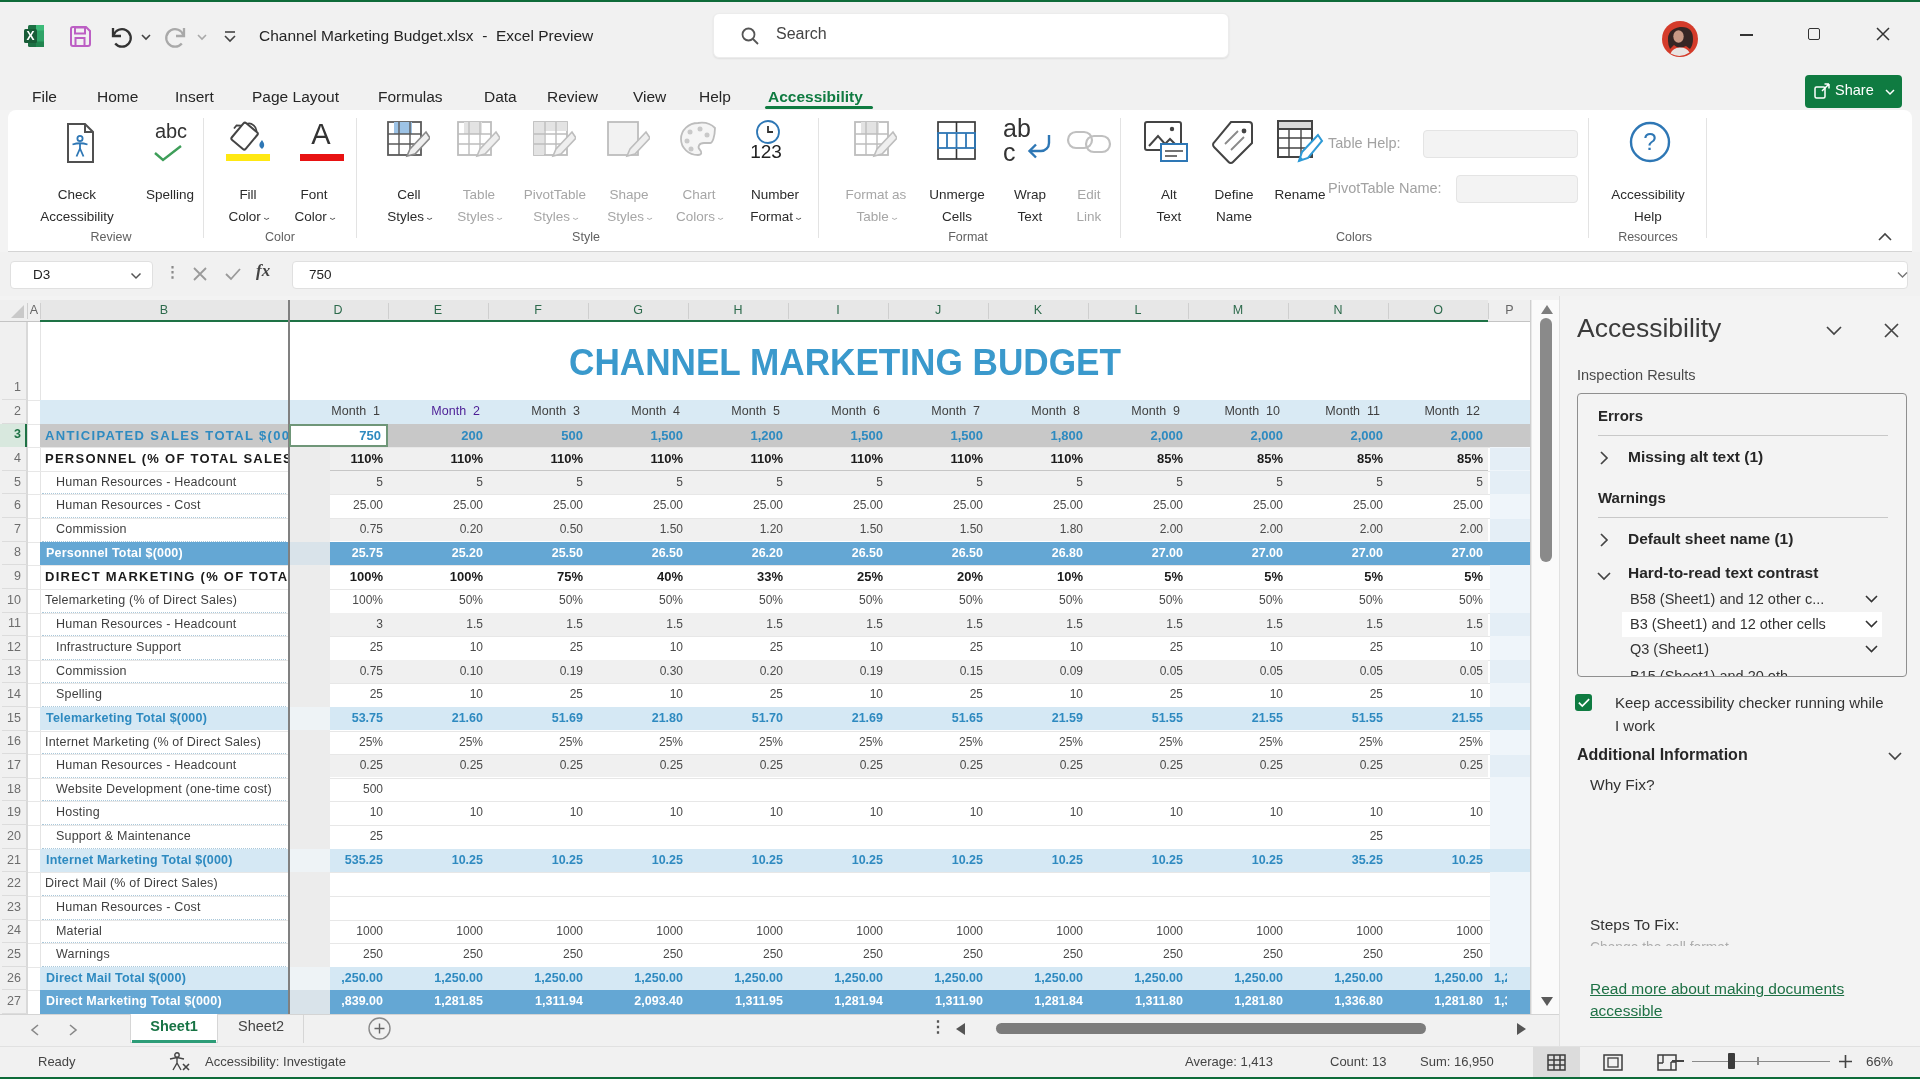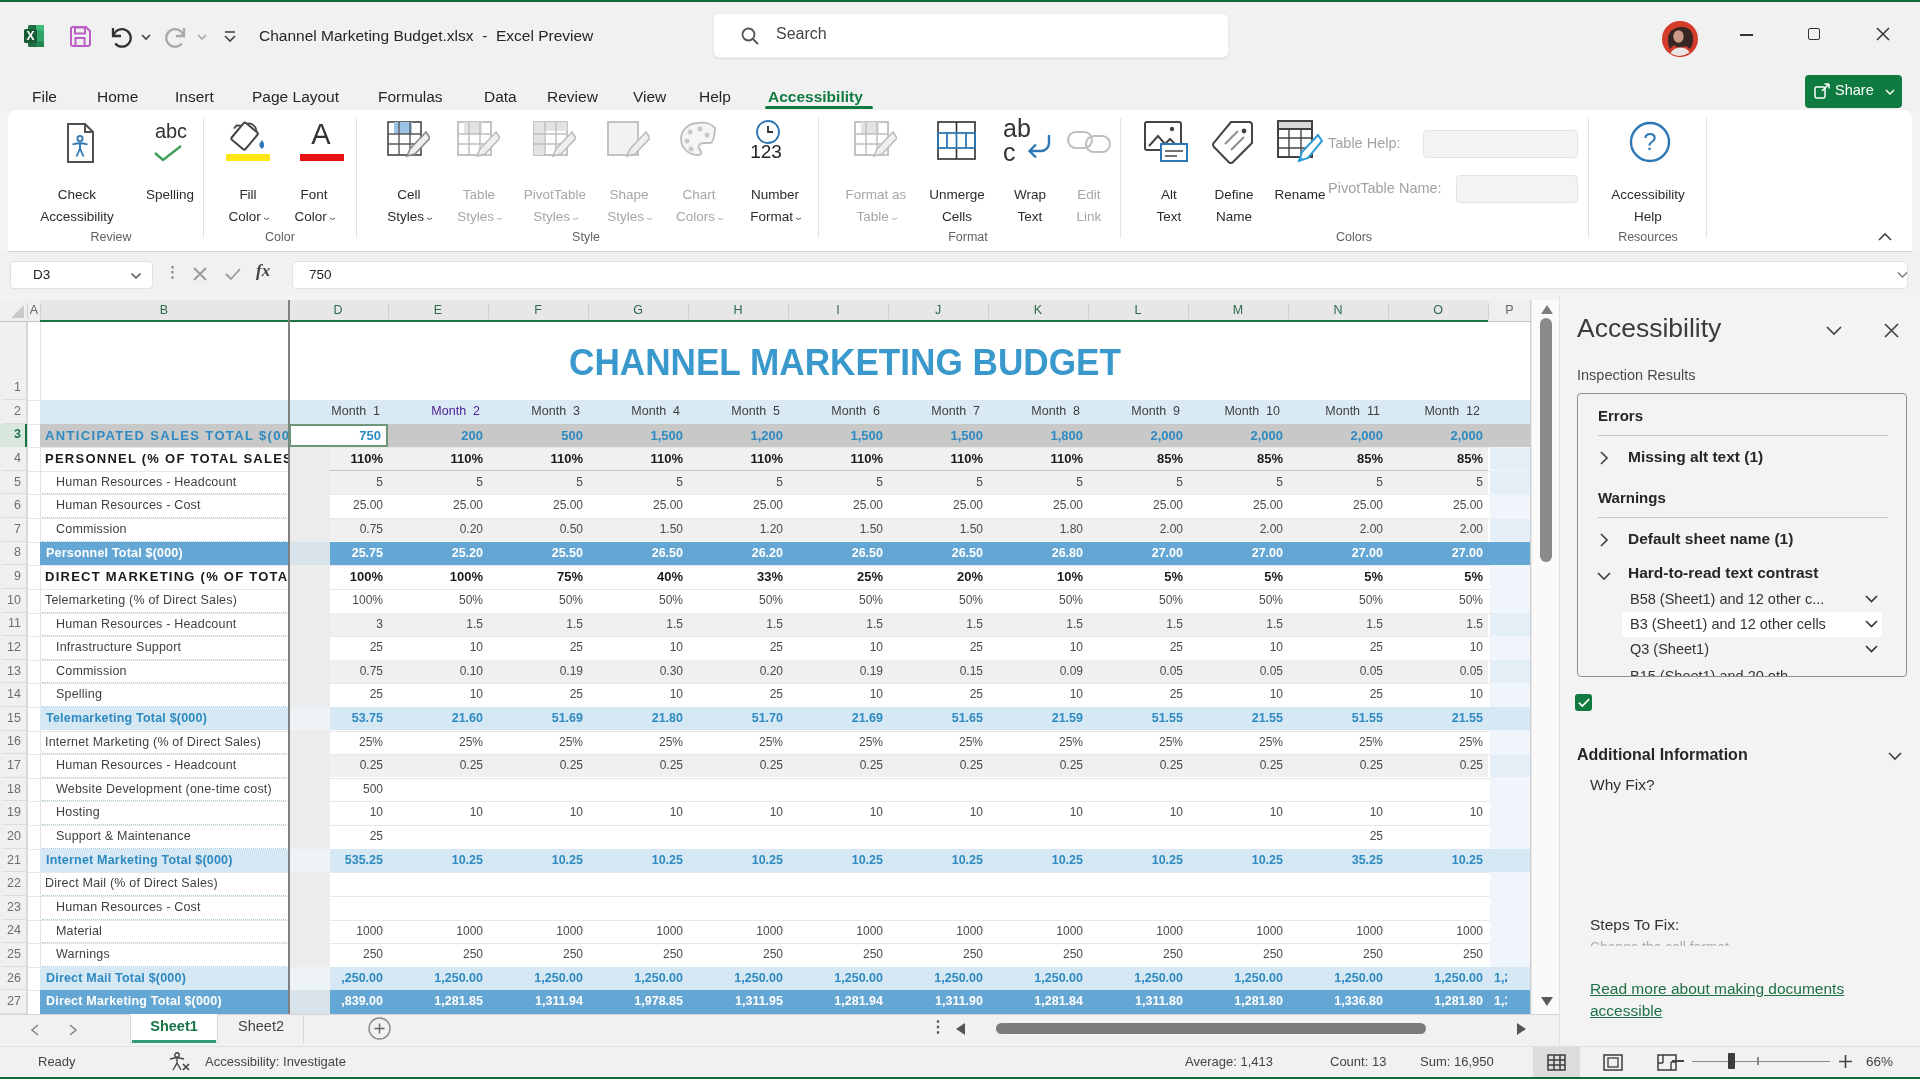--- a/index.html
+++ b/index.html
@@ -765,21 +765,21 @@
         <span class="v vp" style="left:1190px;font-weight:bold;color:#2e8ac0;font-size:12.5px;">1,250.00</span>
         <span class="v vp" style="left:1290px;font-weight:bold;color:#2e8ac0;font-size:12.5px;">1,250.00</span>
         <span class="v vp" style="left:1390px;font-weight:bold;color:#2e8ac0;font-size:12.5px;">1,250.00</span>
       </div>
       <div class="abs" style="left:40px;top:690.4px;width:1491px;height:23.6px;background:#64a7d4;"></div>
       <div class="row" style="top:694.4px">
         <span class="lb" style="left:46px;width:242px;font-weight:bold;color:#fff;font-size:12.5px;">Direct Marketing Total $(000)</span>
         <span class="v vp" style="left:290px;font-weight:bold;color:#fff;font-size:12.5px;">,839.00</span>
         <span class="v vp" style="left:390px;font-weight:bold;color:#fff;font-size:12.5px;">1,281.85</span>
         <span class="v vp" style="left:490px;font-weight:bold;color:#fff;font-size:12.5px;">1,311.94</span>
-        <span class="v vp" style="left:590px;font-weight:bold;color:#fff;font-size:12.5px;">1,978.85</span>
+        <span class="v vp" style="left:590px;font-weight:bold;color:#fff;font-size:12.5px;">2,093.40</span>
         <span class="v vp" style="left:690px;font-weight:bold;color:#fff;font-size:12.5px;">1,311.95</span>
         <span class="v vp" style="left:790px;font-weight:bold;color:#fff;font-size:12.5px;">1,281.94</span>
         <span class="v vp" style="left:890px;font-weight:bold;color:#fff;font-size:12.5px;">1,311.90</span>
         <span class="v vp" style="left:990px;font-weight:bold;color:#fff;font-size:12.5px;">1,281.84</span>
         <span class="v vp" style="left:1090px;font-weight:bold;color:#fff;font-size:12.5px;">1,311.80</span>
         <span class="v vp" style="left:1190px;font-weight:bold;color:#fff;font-size:12.5px;">1,281.80</span>
         <span class="v vp" style="left:1290px;font-weight:bold;color:#fff;font-size:12.5px;">1,336.80</span>
         <span class="v vp" style="left:1390px;font-weight:bold;color:#fff;font-size:12.5px;">1,281.80</span>
       </div>
       <div class="abs" style="left:289px;top:147.1px;width:41px;height:566.9px;background:#ececec;"></div>
@@ -843,20 +843,21 @@
         <div class="abs" style="left:52px;top:247px;font-size:14.5px;color:#333;">Q3 (Sheet1)</div>
         <svg class="abs" style="left:287px;top:251px" width="13" height="9" viewBox="0 0 13 9">
           <path d="M1 1 l5.5 5.5 L12 1" fill="none" stroke="#333" stroke-width="1.6"></path>
         </svg>
         <div class="abs" style="left:52px;top:274px;font-size:14.5px;color:#333;">B15 (Sheet1) and 20 oth...</div>
       </div>
       <div class="abs" style="left:15px;top:398px;width:17px;height:17px;background:#0f7b41;border-radius:3px;"></div>
       <svg class="abs" style="left:18px;top:402px" width="12" height="10" viewBox="0 0 14 11">
         <path d="M1 5 l4 4 L13 1" fill="none" stroke="#fff" stroke-width="2"></path>
       </svg>
+      <div class="abs" style="left:55px;top:395px;width:300px;font-size:15px;color:#333;line-height:23px;">Keep accessibility checker running while<br>I work</div>
       <div class="abs" style="left:17px;top:450px;font-size:16px;font-weight:bold;color:#262626;">Additional Information</div>
       <svg class="abs" style="left:328px;top:456px" width="14" height="9" viewBox="0 0 14 9">
         <path d="M1 1 l6 6 l6-6" fill="none" stroke="#444" stroke-width="1.7"></path>
       </svg>
       <div class="abs" style="left:30px;top:480px;font-size:15.5px;color:#333;">Why Fix?</div>
       <div class="abs" style="left:30px;top:620px;font-size:15.5px;color:#333;">Steps To Fix:</div>
       <div class="abs" style="left:30px;top:644px;width:260px;height:6px;overflow:hidden;font-size:13.8px;color:#adadad;">Change the cell format...</div>
       <div class="abs" style="left:30px;top:682px;width:300px;font-size:15.5px;color:#1e7145;text-decoration:underline;line-height:22px;">Read more about making documents<br>accessible</div>
     </div>
     <div id="tabsbar">

